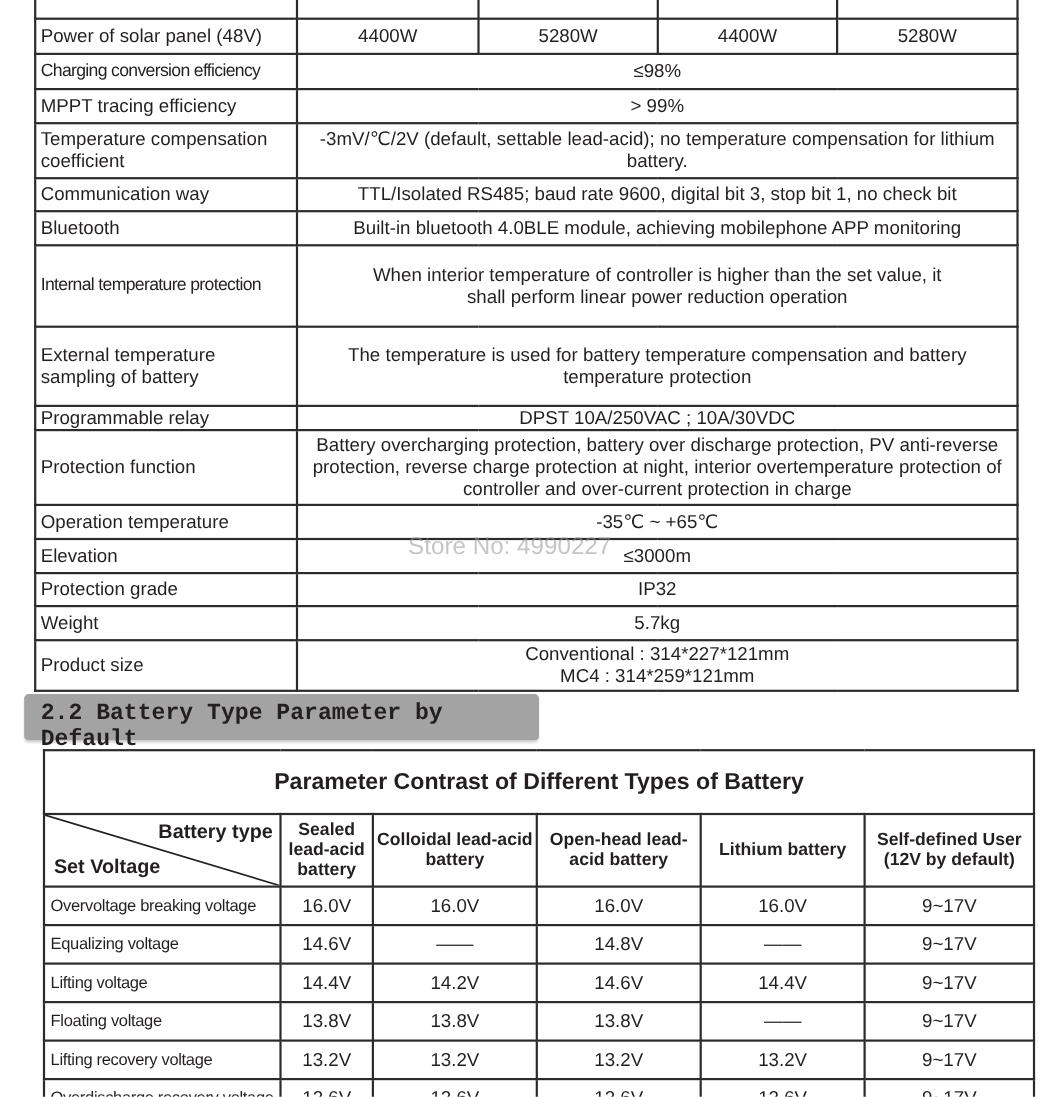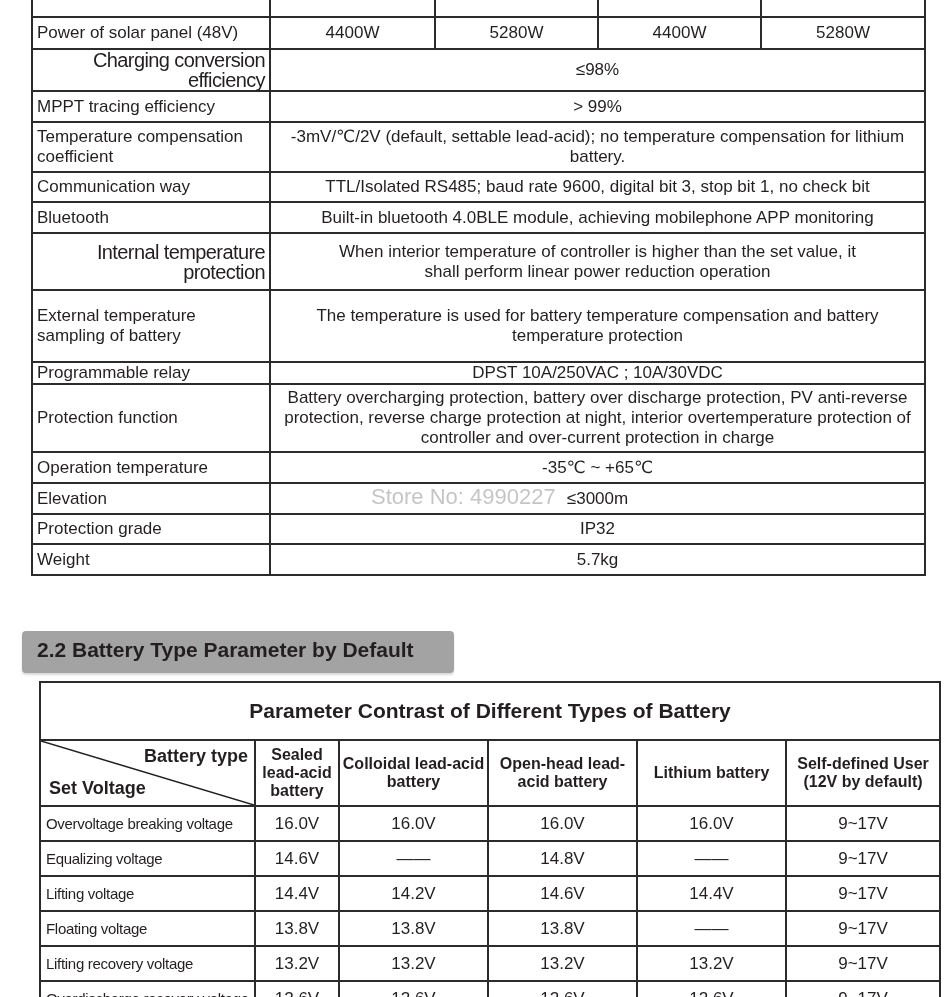--- a/index.html
+++ b/index.html
@@ -2,24 +2,24 @@
 <html><head>
 <meta charset="utf-8">
 <style>
   html, body { margin: 0; padding: 0; background: #ffffff; }
   body { width: 949px; height: 997px; position: relative; overflow: hidden;
          font-family: "Liberation Sans", "DejaVu Sans", sans-serif; color: #231f20; }
   .spec { position: absolute; left: 31px; top: -8px; width: 893px; border-collapse: collapse; table-layout: fixed; }
   .spec td { border: 2px solid #2b2b2b; font-size: 17px; line-height: 20px; padding: 0 4px; }
   .spec td.lbl { text-align: left; }
   .spec td.val { text-align: center; }
-  .spec td.narrow { font-size: 20px; letter-spacing: -0.6px; text-align: right; }
+  .spec td.narrow { font-size: 16px; letter-spacing: -0.6px; }
   .watermark { position: absolute; left: 371px; top: 484px; font-size: 22px; color: rgba(150,150,150,0.55); pointer-events: none; }
-  .section-tab { position: absolute; left: 22px; top: 631px; width: 432px; height: 42px; background: #a3a3a3;
-                 border-radius: 4px; box-shadow: 0 2px 2px rgba(0,0,0,0.15); }
+  .section-tab { position: absolute; left: 22px; top: 631px; width: 468px; height: 42px; background: #a3a3a3;
+                 border-radius: 4px; box-shadow: 0 2px 2px rgba(0,0,0,0.15); font-family: Liberation Mono, monospace; }
   .section-tab span { position: absolute; left: 15px; top: 7px; font-size: 21px; font-weight: bold; color: #231f20; }
   .batt { position: absolute; left: 39px; top: 681px; width: 900px; border-collapse: collapse; table-layout: fixed; }
   .batt td { border: 2px solid #2b2b2b; text-align: center; font-size: 17px; }
   .batt .title td { height: 54px; font-size: 21px; font-weight: bold; }
   .batt .head td { height: 62px; font-weight: bold; font-size: 16px; line-height: 18px; }
   .batt .row td { height: 31px; }
   .batt td.rlabel { text-align: left; font-size: 15px; padding-left: 5px; letter-spacing: -0.3px; }
   .diag { position: relative; padding: 0; }
   .diag svg { position: absolute; left: 0; top: 0; width: 100%; height: 100%; }
   .diag .bt { position: absolute; right: 6px; top: 6px; font-size: 18px; font-weight: bold; }
@@ -64,21 +64,21 @@
     <td class="val" colspan="4" style="padding:0 8px">-3mV/℃/2V (default, settable lead-acid); no temperature compensation for lithium battery.</td>
   </tr>
   <tr style="height:30px">
     <td class="lbl">Communication way</td>
     <td class="val" colspan="4">TTL/Isolated RS485; baud rate 9600, digital bit 3, stop bit 1, no check bit</td>
   </tr>
   <tr style="height:31px">
     <td class="lbl">Bluetooth</td>
     <td class="val" colspan="4">Built-in bluetooth 4.0BLE module, achieving mobilephone APP monitoring</td>
   </tr>
-  <tr style="height:57px">
+  <tr style="height:74px">
     <td class="lbl narrow">Internal temperature protection</td>
     <td class="val" colspan="4" style="padding:0 60px">When interior temperature of controller is higher than the set value, it shall perform linear power reduction operation</td>
   </tr>
   <tr style="height:52px">
     <td class="lbl">External temperature sampling of battery</td>
     <td class="val" colspan="4" style="padding:15px 40px">The temperature is used for battery temperature compensation and battery temperature protection</td>
   </tr>
   <tr style="height:17px">
     <td class="lbl">Programmable relay</td>
     <td class="val" colspan="4">DPST 10A/250VAC ; 10A/30VDC</td>
@@ -95,20 +95,27 @@
     <td class="lbl">Elevation</td>
     <td class="val" colspan="4">≤3000m</td>
   </tr>
   <tr style="height:30px">
     <td class="lbl">Protection grade</td>
     <td class="val" colspan="4">IP32</td>
   </tr>
   <tr style="height:31px">
     <td class="lbl">Weight</td>
     <td class="val" colspan="4">5.7kg</td>
+  </tr>
+  <tr style="height:46px">
+    <td class="lbl">Product size</td>
+    <td class="val" colspan="4">
+      <div>Conventional : 314*227*121mm</div>
+      <div>MC4 : 314*259*121mm</div>
+    </td>
   </tr>
 </tbody>
   </table>
 
 <div class="watermark">Store No: 4990227</div>
 
 <div class="section-tab">
   <span>2.2 Battery Type Parameter by Default</span>
 </div>
 

